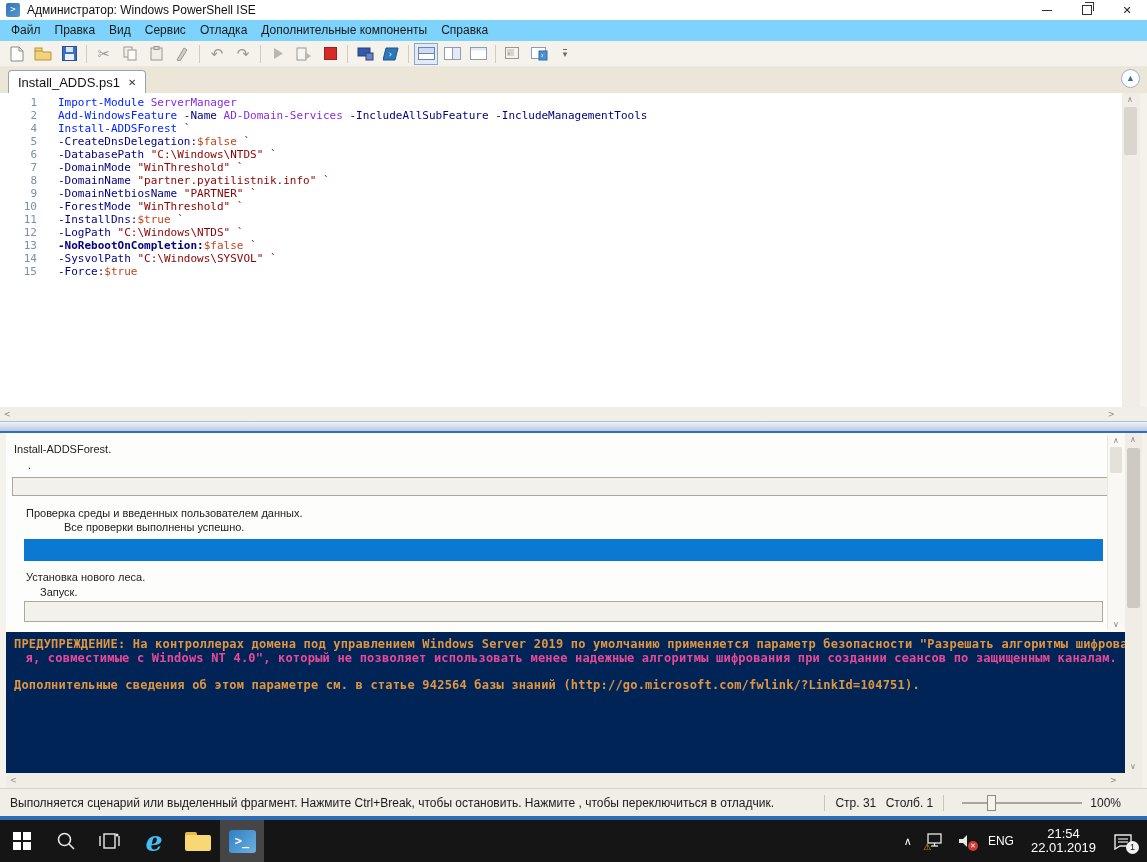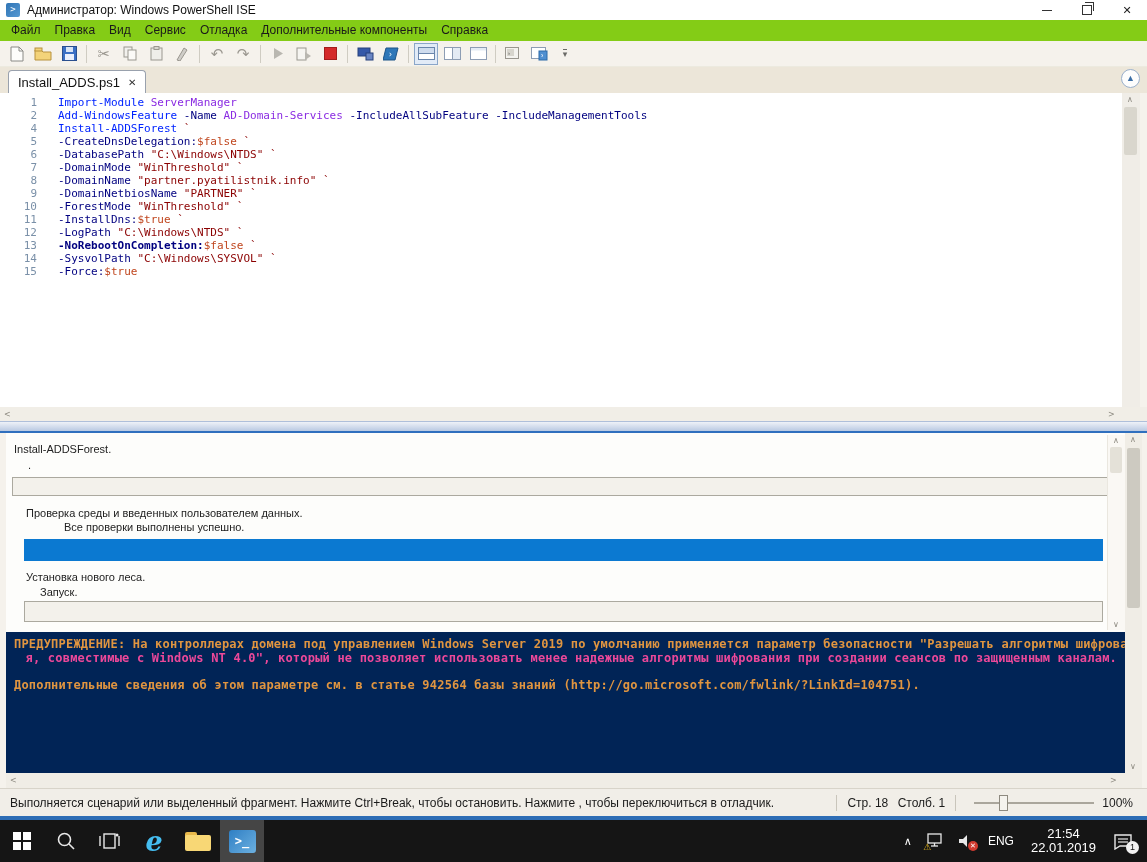--- a/index.html
+++ b/index.html
@@ -12,21 +12,21 @@
     background:linear-gradient(135deg,#2f74b5,#5699d2);color:#fff;font-size:9px;line-height:13px;
     text-align:center;font-family:"DejaVu Sans Mono",monospace;}
   #title-text{font-size:12px;color:#111;}
   #win-controls{margin-left:auto;display:flex;height:20px;}
   .wbtn{width:40px;height:20px;display:flex;align-items:center;justify-content:center;color:#333;}
   .min-glyph{width:10px;height:0;border-top:1px solid #333;}
   .rest-glyph{width:8px;height:8px;border:1px solid #333;position:relative;background:#fff;}
   .rest-glyph:before{content:"";position:absolute;left:2px;top:-4px;width:8px;height:8px;border:1px solid #333;border-bottom:none;border-left:none;}
   .close-glyph{font-size:11px;line-height:11px;color:#222;}
   
-  #menubar{left:0;top:20px;width:1147px;height:21px;background:#84cc16;display:flex;align-items:center;padding-left:4px;box-sizing:border-box;text-align:right;}
+  #menubar{left:0;top:20px;width:1147px;height:21px;background:#7dd3fc;display:flex;align-items:center;padding-left:4px;box-sizing:border-box;text-align:right;}
   .menu-item{font-size:12px;color:#1a1a1a;padding:0 7px;line-height:21px;}
   
   #toolbar{left:0;top:41px;width:1147px;height:26px;background:#f5f2ec;display:flex;align-items:center;padding-left:4px;box-sizing:border-box;border-bottom:1px solid #eceadf;}
   .tbi{width:24px;height:22px;display:flex;align-items:center;justify-content:center;margin:0 1px;font-size:14px;color:#8d8d88;}
   .tbi.sel{border:1px solid #8aa6c9;background:#e2ebf7;box-sizing:border-box;}
   .tbsep{width:1px;height:18px;background:#cfccc2;margin:0 4px;}
   .glyph-gray{color:#9a978f;font-size:15px;}
   
   #tabstrip{left:0;top:67px;width:1147px;height:26px;background:#ece6d9;}
   #tab-sliver{left:0;top:79px;width:8px;height:14px;background:#eec27f;border-radius:3px 3px 0 0;}
@@ -62,21 +62,21 @@
   #corner{left:1125px;top:773px;width:17px;height:15px;background:#f0ede6;}
   
   #statusbar{left:0;top:788px;width:1147px;height:28px;background:#f1eee8;border-top:1px solid #d8d4ca;
     display:flex;align-items:center;box-sizing:border-box;}
   #status-msg{font-size:12px;color:#1a1a1a;margin-left:10px;}
   .ssep{width:1px;height:16px;background:#c9c5bb;margin:0 10px;}
   #line-col{font-size:12px;color:#1a1a1a;white-space:nowrap;}
   #zoom-slider{width:120px;height:16px;position:relative;margin:0 8px;}
   #zoom-track{position:absolute;left:0;right:0;top:7px;height:2px;background:#aaa69c;}
   #zoom-thumb{position:absolute;left:25px;top:0;width:9px;height:16px;background:#f5f3ee;border:1px solid #8e8a80;box-sizing:border-box;}
-  #zoom-value{font-size:12px;color:#1a1a1a;margin-right:14px;}
+  #zoom-value{font-size:12px;color:#1a1a1a;margin-right:26px;}
   #win-bottom{left:0;top:816px;width:1147px;height:4px;background:#2e6db5;}
   
   #taskbar{left:0;top:820px;width:1147px;height:42px;background:#151515;display:flex;align-items:center;}
   .tkbtn{width:44px;height:42px;display:flex;align-items:center;justify-content:center;}
   .tkbtn.active{background:#454545;}
   #start-grid{display:grid;grid-template-columns:8px 8px;grid-template-rows:8px 8px;gap:2px;}
   #start-grid div{background:#fff;}
   #ie-e{font-size:27px;font-style:italic;font-weight:bold;color:#45bdf0;font-family:"DejaVu Serif",serif;line-height:27px;}
   .folder{position:relative;width:26px;height:19px;}
   .folder .back{position:absolute;left:0;top:0;width:12px;height:5px;background:#e8b84b;border-radius:2px 2px 0 0;}
@@ -311,21 +311,21 @@
   <div id="console-hscroll" class="abs">
     <div class="sa" style="left:4px;top:3px;">&lt;</div>
     <div class="sa" style="left:1104px;top:3px;">&gt;</div>
   </div>
   <div id="corner" class="abs"></div>
 
   <div id="statusbar" class="abs">
     <div id="status-msg">Выполняется сценарий или выделенный фрагмент.  Нажмите Ctrl+Break, чтобы остановить.  Нажмите , чтобы переключиться в отладчик.</div>
     <div class="ssep" style="margin-left:auto;"></div>
     <div id="line-col">
-      <span style="margin-right: 6px;">Стр. 18</span>
+      <span style="margin-right: 6px;">Стр. 31</span>
       <span>Столб. 1</span>
     </div>
     <div class="ssep"></div>
     <div id="zoom-slider">
       <div id="zoom-track"></div>
       <div id="zoom-thumb"></div>
     </div>
     <div id="zoom-value">100%</div>
   </div>
 

